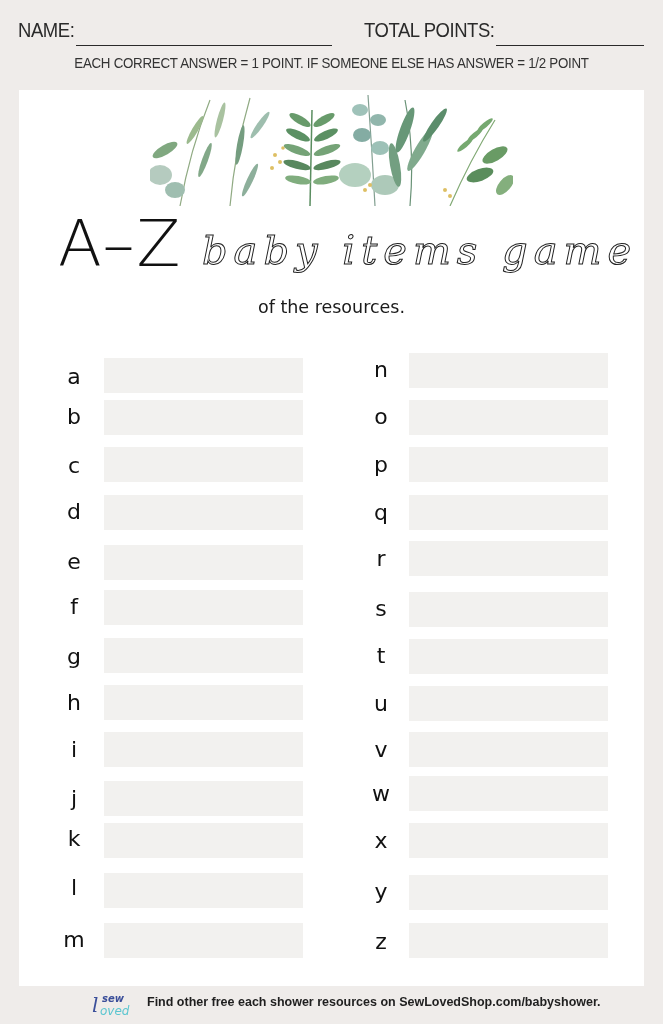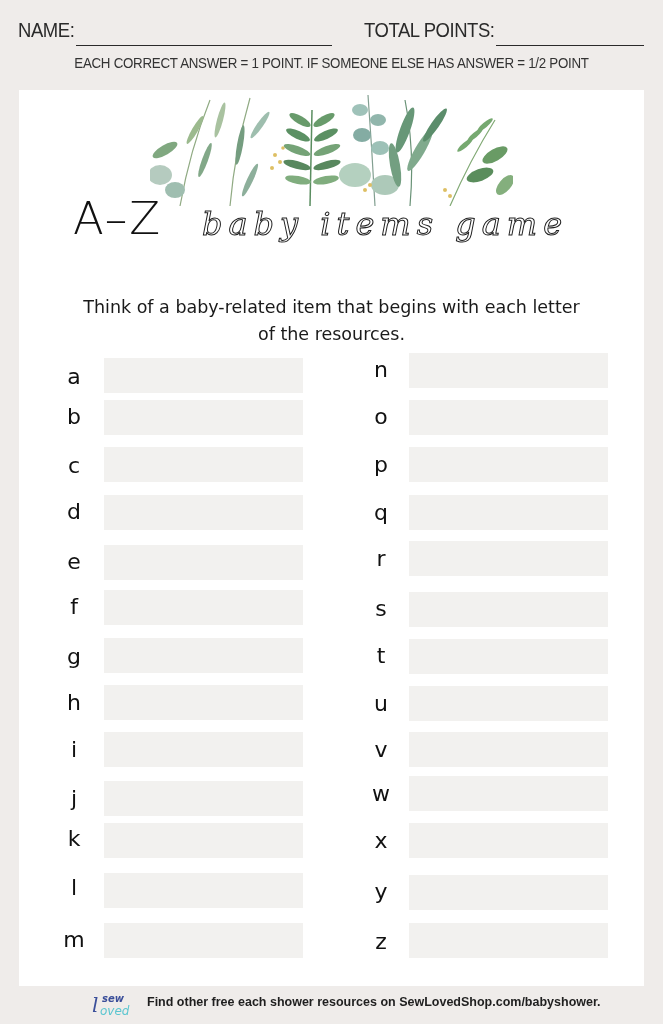--- a/index.html
+++ b/index.html
@@ -54,36 +54,35 @@
     .foliage {
       position: absolute;
       left: 150px;
       top: 90px;
       width: 363px;
       height: 116px;
     }
     .title-az {
       position: absolute;
       left: 58px;
-      top: 196px;
+      top: 212px;
       font-family: "DejaVu Sans", sans-serif;
-      font-size: 45px;
+      font-size: 64px;
       font-weight: 200;
       color: #111;
       letter-spacing: 2px;
       line-height: 1;
-      margin-left: 15px;
     }
     .title-script {
       position: absolute;
       left: 202px;
-      top: 208px;
+      top: 230px;
       font-family: "DejaVu Serif", serif;
       font-style: italic;
-      font-size: 32px;
+      font-size: 40px;
       font-weight: 100;
       color: #222;
       letter-spacing: 6px;
       line-height: 1;
       -webkit-text-stroke: 0.2px #222;
       color: transparent;
       -webkit-text-stroke-width: 1px;
     }
     .instructions {
       position: absolute;
@@ -212,21 +211,20 @@
     <ellipse cx="355" cy="95" rx="12" ry="6" fill="#6fa267" transform="rotate(-50 355 95)"></ellipse>
     <circle cx="295" cy="100" r="2" fill="#d8b44a"></circle>
     <circle cx="300" cy="106" r="2" fill="#d8b44a"></circle>
   </g>
 </svg>
 
 <div class="title-az">A–Z</div>
 <div class="title-script">baby items game</div>
 
 <div class="instructions">
-  <div>Think of a baby-related item that begins with each letter</div>
   <div>of the resources.</div>
 </div>
 
 <div>
   <div class="letter" style="left:54px; top:366px;">a</div>
   <input class="answer-box" style="left: 104px; top: 358px;" value="">
 
   <div class="letter" style="left:54px; top:406px;">b</div>
   <input class="answer-box" style="left: 104px; top: 400px;" value="">
 

